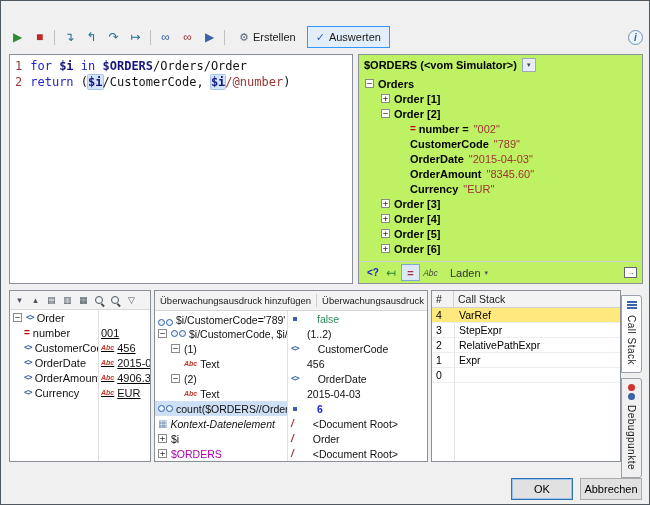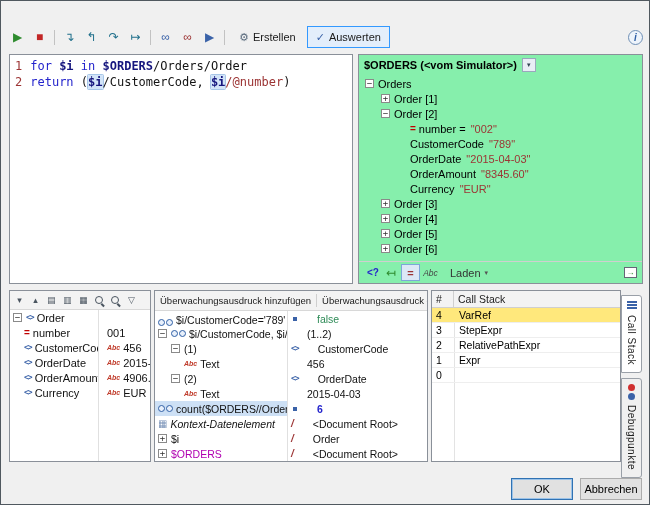--- a/index.html
+++ b/index.html
@@ -32,27 +32,27 @@
 .editor{position:absolute;left:8px;top:53px;width:344px;height:230px;background:#fff;border:1px solid #8a9099;padding:3px 5px;font-family:"DejaVu Sans Mono","Liberation Mono",monospace;font-size:12px;overflow:hidden;}
 .codeline{height:16px;line-height:16px;white-space:pre;}
 .ln{color:#9c3434;margin-right:8px;}
 .tk-kw{color:#2424cc;}
 .tk-var{color:#16167e;font-weight:bold;}
 .tk-plain{color:#141414;}
 .tk-attr{color:#9c3434;}
 .tk-hl{background:#d2e4f8;box-shadow:0 0 0 1px #a7c6e8;border-radius:1px;}
 
 
-.srcpanel{position:absolute;left:357px;top:53px;width:285px;height:230px;background:#86efac;border:1px solid #8a9099;}
+.srcpanel{position:absolute;left:357px;top:53px;width:285px;height:230px;background:#bef264;border:1px solid #8a9099;}
 .src-head{height:20px;display:flex;align-items:center;padding:0 5px;gap:5px;}
 .src-sel{font-weight:bold;font-size:11px;color:#000;white-space:nowrap;}
 .dd-btn{width:14px;height:14px;border:1px solid #9aa7bd;background:#e8eef6;display:flex;align-items:center;justify-content:center;font-size:7px;color:#334455;padding:0;}
 .src-body{position:absolute;left:0;top:21px;right:0;bottom:23px;overflow:hidden;}
 .src-row{height:15px;display:flex;align-items:center;font-size:11px;white-space:nowrap;}
-.src-label{font-weight:normal;color:#000;}
+.src-label{font-weight:bold;color:#000;}
 .src-value{margin-left:5px;color:#9c3434;}
 .src-foot{position:absolute;left:0;right:0;bottom:0;height:22px;border-top:1px solid #cfcfcf;display:flex;align-items:center;padding:0 5px;}
 .fbtn{border:none;background:none;width:18px;height:18px;display:flex;align-items:center;justify-content:center;}
 .ic-xmlpi{color:#2424cc;font-weight:bold;font-size:10px;}
 .ic-back{color:#2e8b2e;font-size:12px;}
 .toggle{width:19px;height:17px;border:1px solid transparent;background:none;display:flex;align-items:center;justify-content:center;margin-left:1px;padding:0;}
 .toggle.pressed{border-color:#7da7d8;background:#dce8f6;}
 .tg-eq{color:#9c3434;font-weight:bold;font-size:11px;}
 .tg-abc{font-size:8.5px;font-style:italic;color:#444;}
 .laden{border:none;background:none;display:flex;align-items:center;gap:4px;margin-left:10px;font-size:11px;color:#333;font-family:inherit;}
@@ -78,21 +78,21 @@
 .ctx-toolbar{height:19px;background:#f3f3f3;border-bottom:1px solid #d8d8d8;display:flex;align-items:center;padding:0 2px;gap:1px;}
 .mi{width:15px;height:15px;border:none;background:none;display:flex;align-items:center;justify-content:center;padding:0;}
 .mi-g{font-size:9px;color:#4a5560;line-height:1;}
 .ic-mag{position:relative;width:11px;height:11px;display:inline-block;}
 .ic-mag::before{content:"";position:absolute;left:1px;top:1px;width:6px;height:6px;border:1.5px solid #4a5560;border-radius:50%;}
 .ic-mag::after{content:"";position:absolute;left:8px;top:8px;width:4px;height:1.5px;background:#4a5560;transform:rotate(45deg);transform-origin:0 0;}
 .ctx-body{position:absolute;left:0;top:19px;right:0;bottom:0;overflow:hidden;}
 .ctx-div{position:absolute;left:88px;top:0;bottom:0;width:1px;background:#e0e0e0;}
 .ctx-row{height:15px;display:flex;align-items:center;font-size:11px;}
 .cell-n{width:88px;flex:none;overflow:hidden;display:flex;align-items:center;white-space:nowrap;height:100%;}
-.cell-v{flex:1;overflow:hidden;display:flex;align-items:center;white-space:nowrap;height:100%;padding-left:9px;}
+.cell-v{flex:1;overflow:hidden;display:flex;align-items:center;white-space:nowrap;height:100%;padding-left:3px;text-decoration:underline;}
 .ctx-name,.ctx-val{color:#111;}
 
 
 .watchpanel{position:absolute;left:153px;top:289px;width:274px;height:172px;background:#fff;border:1px solid #8a9099;}
 .watch-head{height:20px;display:flex;align-items:stretch;background:#f3f3f3;border-bottom:1px solid #d8d8d8;overflow:hidden;}
 .wbtn{border:none;background:none;font-size:9.5px;padding:0 5px;white-space:nowrap;overflow:hidden;color:#1a1a1a;font-family:inherit;display:flex;align-items:center;}
 .wbtn.grow{flex:1;justify-content:flex-start;}
 .wsep{width:1px;background:#cfcfcf;margin:3px 0;flex:none;}
 .watch-body{position:absolute;left:0;top:20px;right:0;bottom:0;overflow:hidden;}
 .w-div{position:absolute;left:132px;top:0;bottom:0;width:1px;background:#e0e0e0;}

